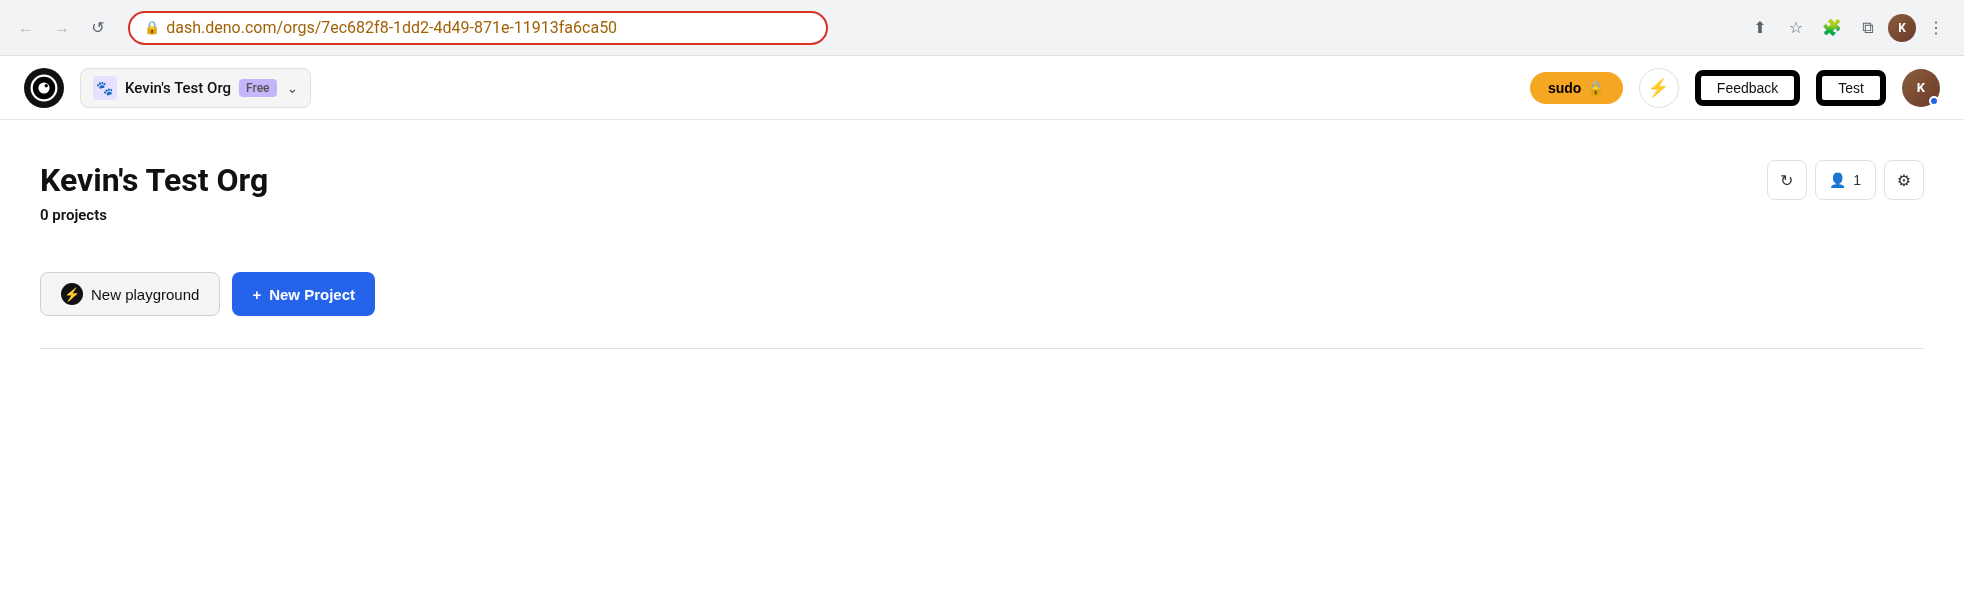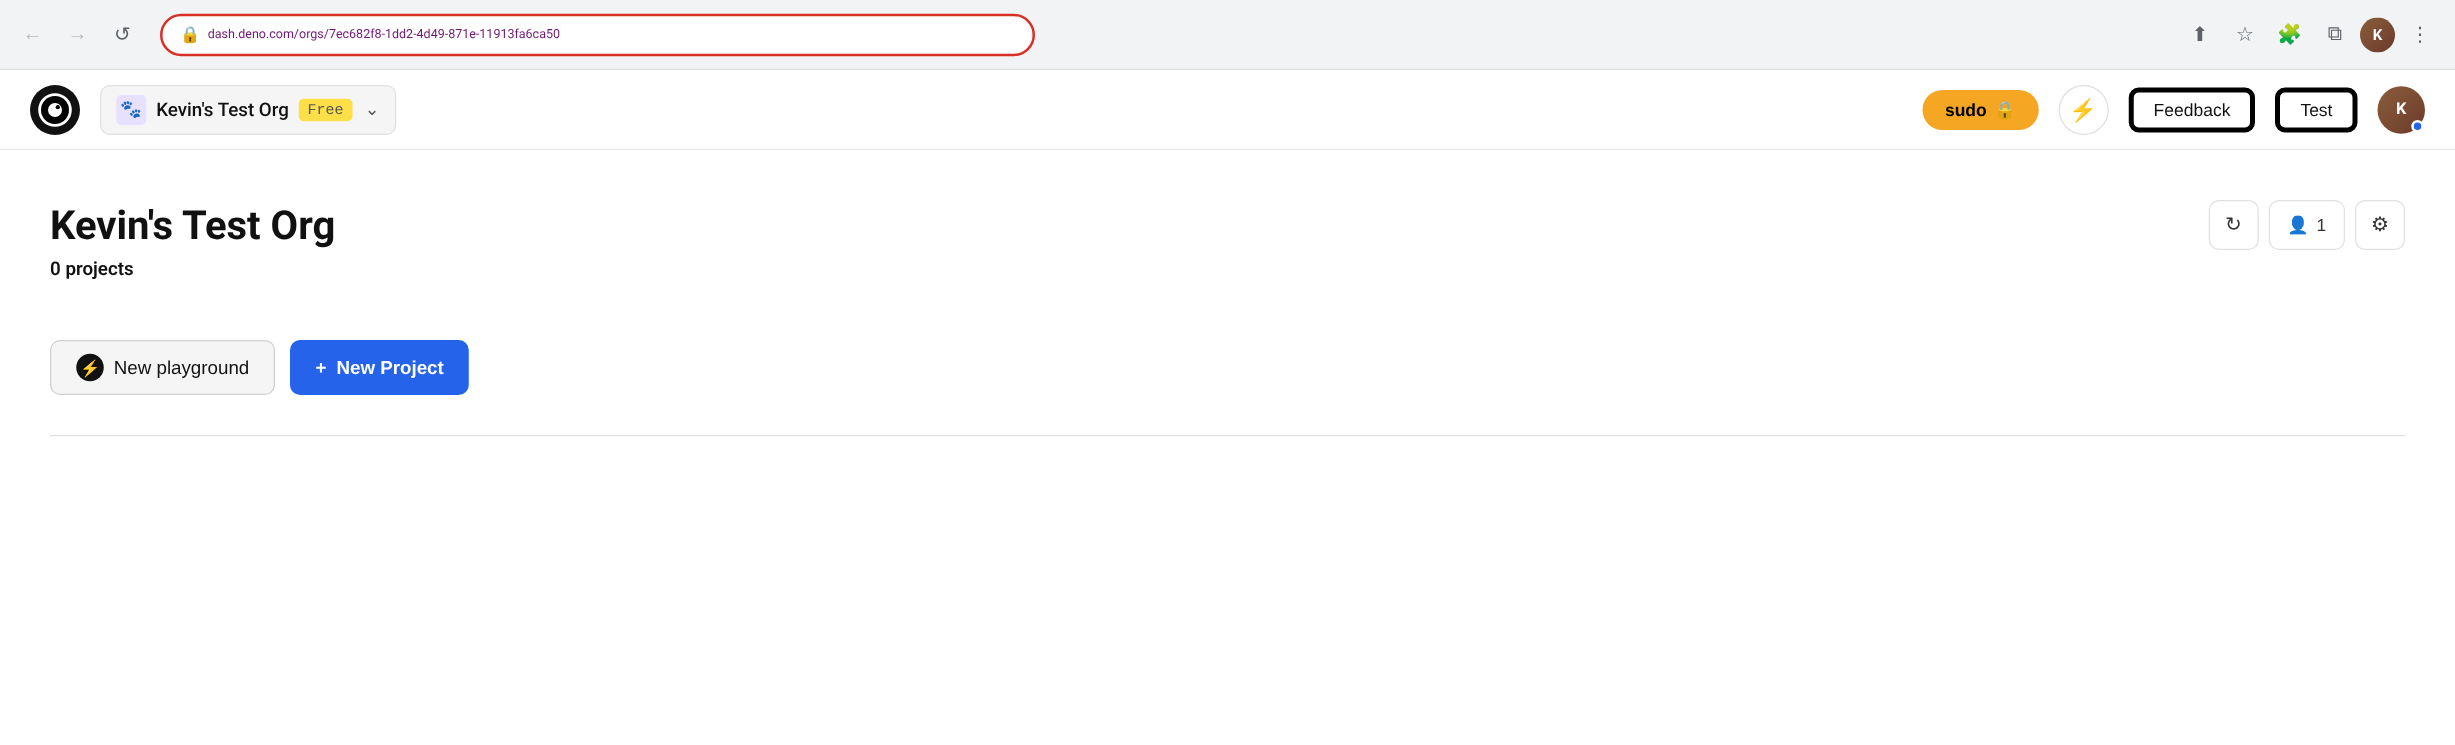--- a/index.html
+++ b/index.html
@@ -39,21 +39,21 @@
       border-radius: 20px;
       background: #fff;
       display: flex;
       align-items: center;
       padding: 0 14px;
       gap: 6px;
       font-size: 14px;
       color: #333;
     }
     .lock-icon { color: #5f6368; font-size: 13px; }
-    .address-text { font-size: 10px; color: #701a75; }
+    .address-text { font-size: 16px; color: #a16207; }
 
     .browser-actions {
       display: flex;
       align-items: center;
       gap: 4px;
       margin-left: auto;
     }
     .browser-icon-btn {
       width: 32px; height: 32px;
       border: none; background: none;
@@ -119,27 +119,26 @@
       background: #e8e0ff;
       display: flex; align-items: center; justify-content: center;
       font-size: 14px;
     }
     .org-name {
       font-size: 15px;
       font-weight: 500;
       color: #111;
     }
     .org-badge {
-      background: #fde047;
+      background: #c4b5fd;
       color: #555;
       font-size: 12px;
       padding: 2px 7px;
       border-radius: 4px;
       font-weight: 500;
-      font-family: Liberation Mono, monospace;
     }
     .chevron-down {
       color: #555;
       font-size: 14px;
       margin-left: 2px;
     }
 
     .header-spacer { flex: 1; }
 
     .sudo-btn {
@@ -160,21 +159,21 @@
       border-radius: 50%;
       background: #fff;
       cursor: pointer;
       display: flex; align-items: center; justify-content: center;
       font-size: 18px;
       color: #111;
     }
 
     .header-text-btn {
       height: 36px;
-      border: 4px solid #000000;
+      border: 6px solid #000000;
       border-radius: 8px;
       background: #fff;
       padding: 0 16px;
       font-size: 14px;
       color: #111;
       cursor: pointer;
       font-weight: 500;
     }
 
     .user-avatar {

